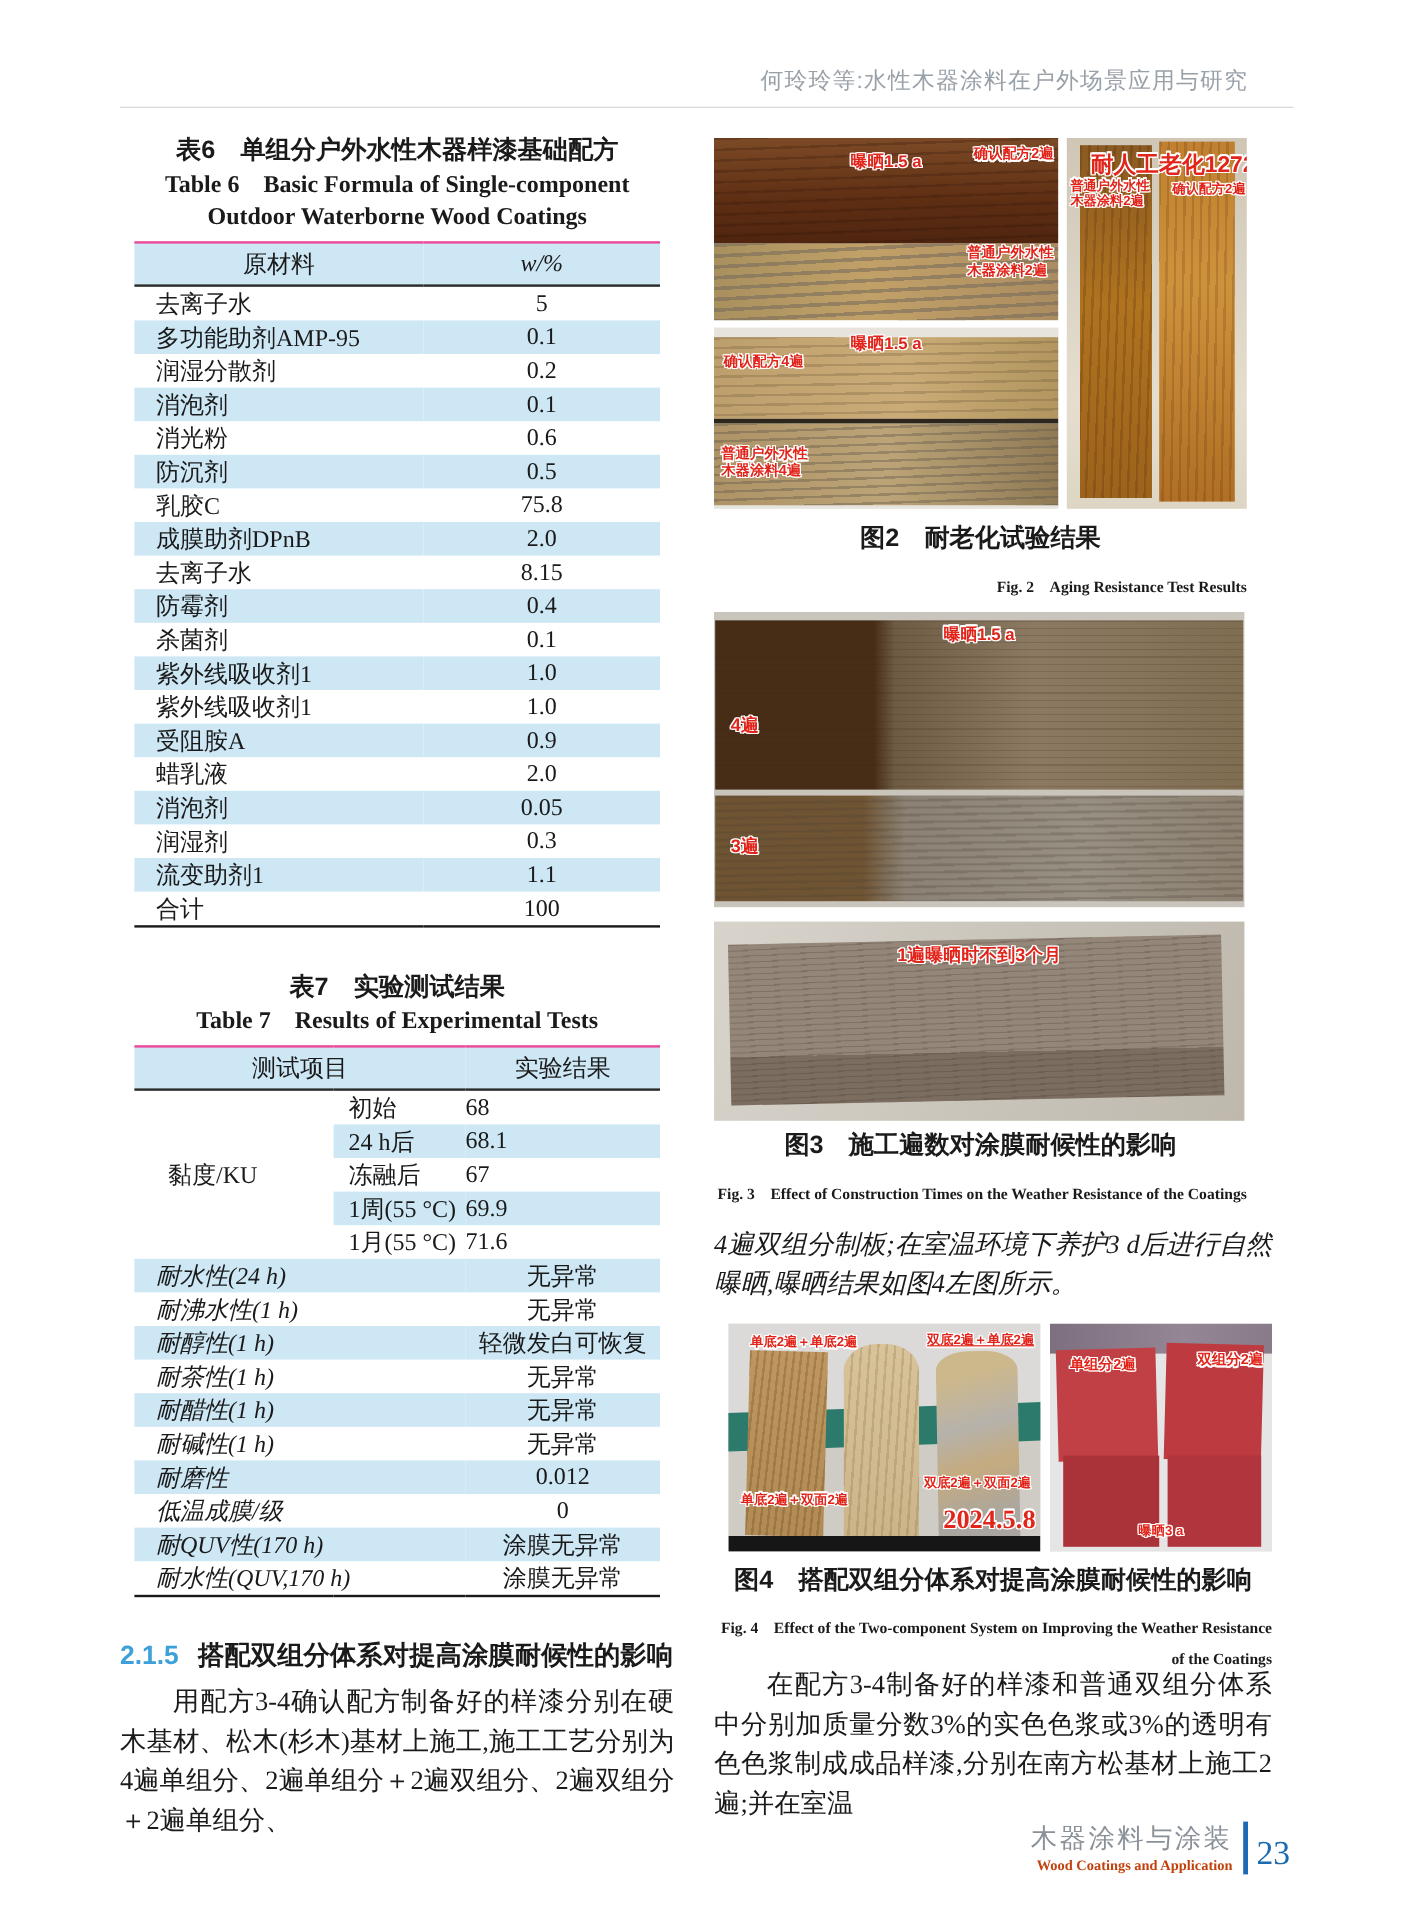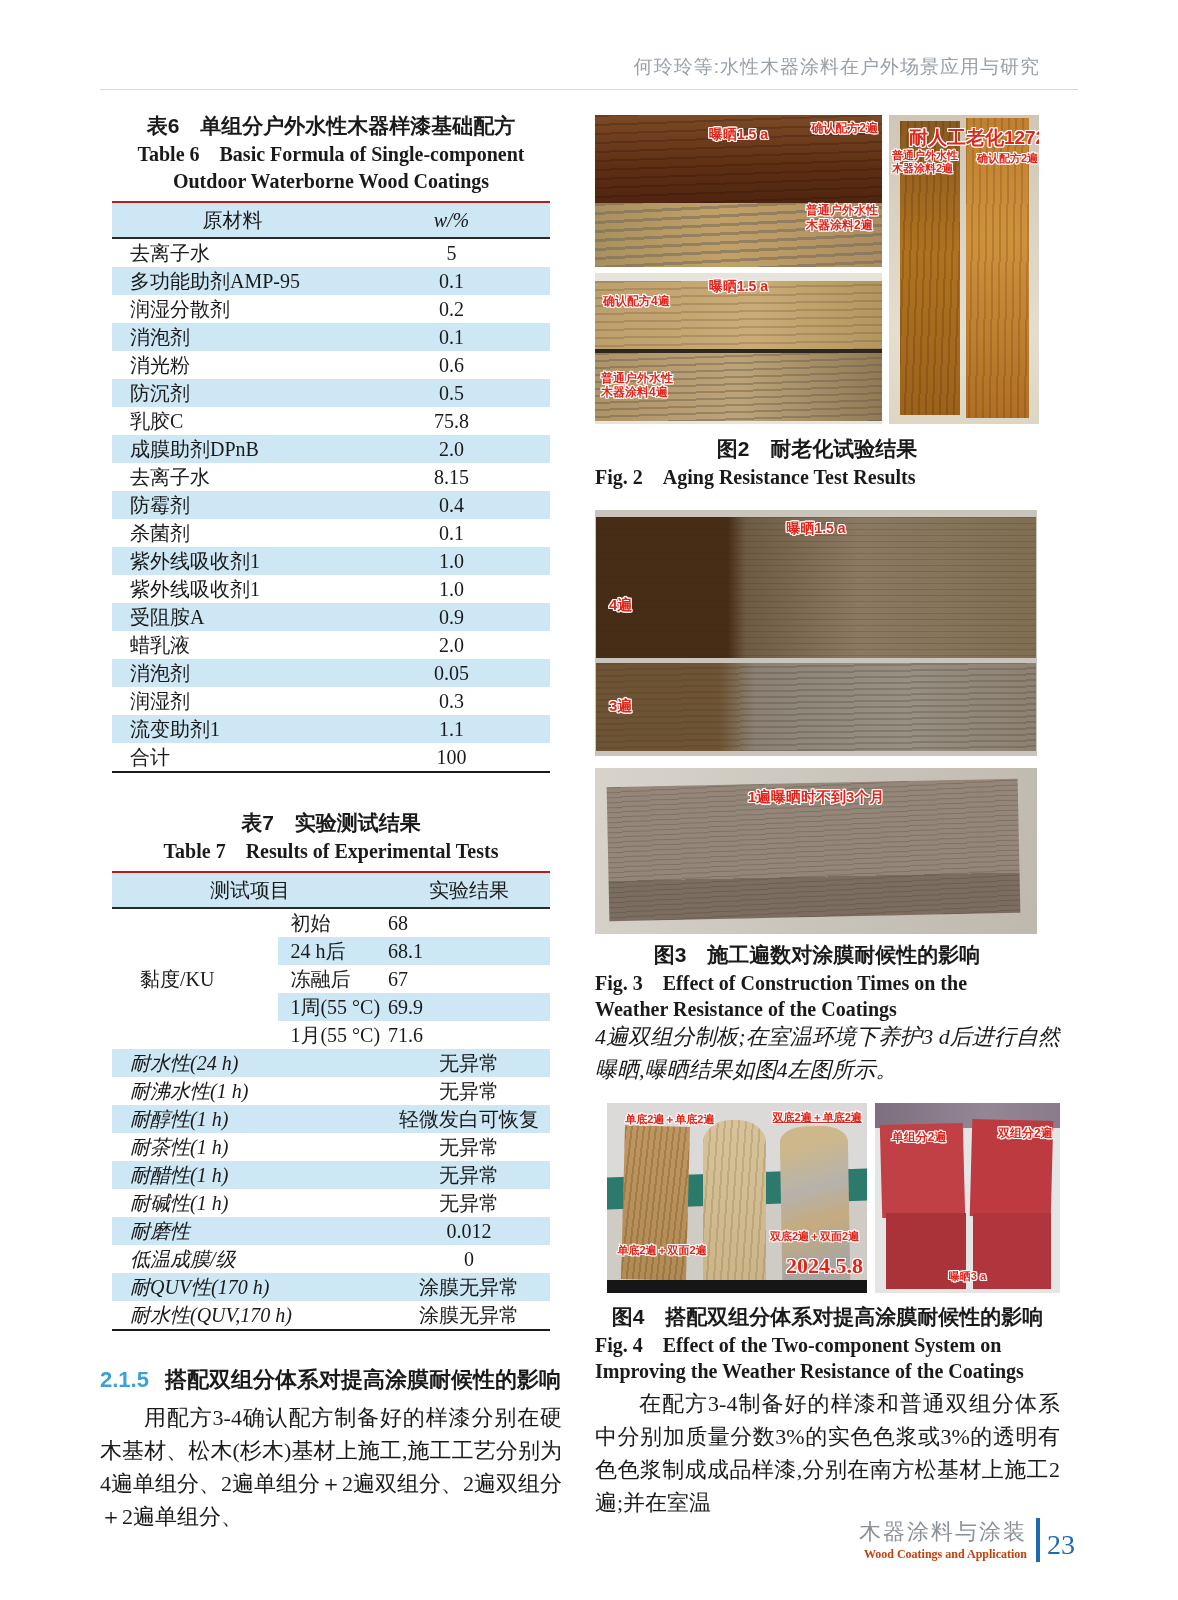--- a/index.html
+++ b/index.html
@@ -15,21 +15,21 @@
   .col-left{position:absolute;left:100px;top:112px;width:462px;}
   .col-right{position:absolute;left:595px;top:115px;width:465px;height:1400px;}
 
   
   .tbl-title-zh{font-family:"Liberation Sans","DejaVu Sans",sans-serif;font-weight:bold;
                 font-size:21px;text-align:center;line-height:27px;}
   .tbl-title-en{font-weight:bold;font-size:20px;text-align:center;line-height:27px;margin-top:2px;}
 
   
   table.paper{border-collapse:collapse;width:438px;margin:6px auto 0 auto;
-              border-top:2px solid #b91c1c;border-bottom:2px solid #1a1a1a;
+              border-top:2px solid #ec4899;border-bottom:2px solid #1a1a1a;
               font-size:20px;table-layout:fixed;}
   table.paper thead tr{background:#cde7f5;border-bottom:2px solid #2a2a2a;}
   table.paper th{font-weight:normal;height:32px;}
   table.paper td{height:28px;padding:0;vertical-align:middle;}
   #t6 tbody tr:nth-child(even){background:#cde7f5;}
   #t6 td.c0{padding-left:18px;text-align:left;}
   #t6 td.c1{text-align:center;}
   #t6 th.h0{text-align:center;}
   #t6 th.h1{text-align:center;font-style:italic;}
 
@@ -47,21 +47,21 @@
   
   .sec-head{margin:34px 0 6px 0;font-family:"Liberation Sans","DejaVu Sans",sans-serif;
             font-weight:bold;font-size:22px;}
   .sec-num{color:#3da0d9;margin-right:16px;}
   .body-par{font-size:22px;line-height:33px;text-align:justify;margin:0;}
   .indent{text-indent:2em;}
 
   
   .cap-zh{font-family:"Liberation Sans","DejaVu Sans",sans-serif;font-weight:bold;
           font-size:21px;text-align:center;line-height:27px;}
-  .cap-en{font-weight:bold;font-size:20px;text-align:left;line-height:26px;margin-top:2px;}
+  .cap-en{font-weight:bold;font-size:13px;text-align:right;line-height:26px;margin-top:14px;}
 
   
   .ph{position:relative;overflow:hidden;}
   .ann{position:absolute;color:#e1251b;font-weight:bold;font-size:12px;line-height:1.2;
        font-family:"Liberation Sans","DejaVu Sans",sans-serif;white-space:pre-line;
        text-shadow:1px 0 0 #fff,-1px 0 0 #fff,0 1px 0 #fff,0 -1px 0 #fff,
                    1px 1px 0 #fff,-1px -1px 0 #fff,1px -1px 0 #fff,-1px 1px 0 #fff;}
   .ann.big{font-size:14px;}
   .ann.med{font-size:15px;}
   .ann.date{font-size:22px;font-family:"Liberation Serif",serif;}

